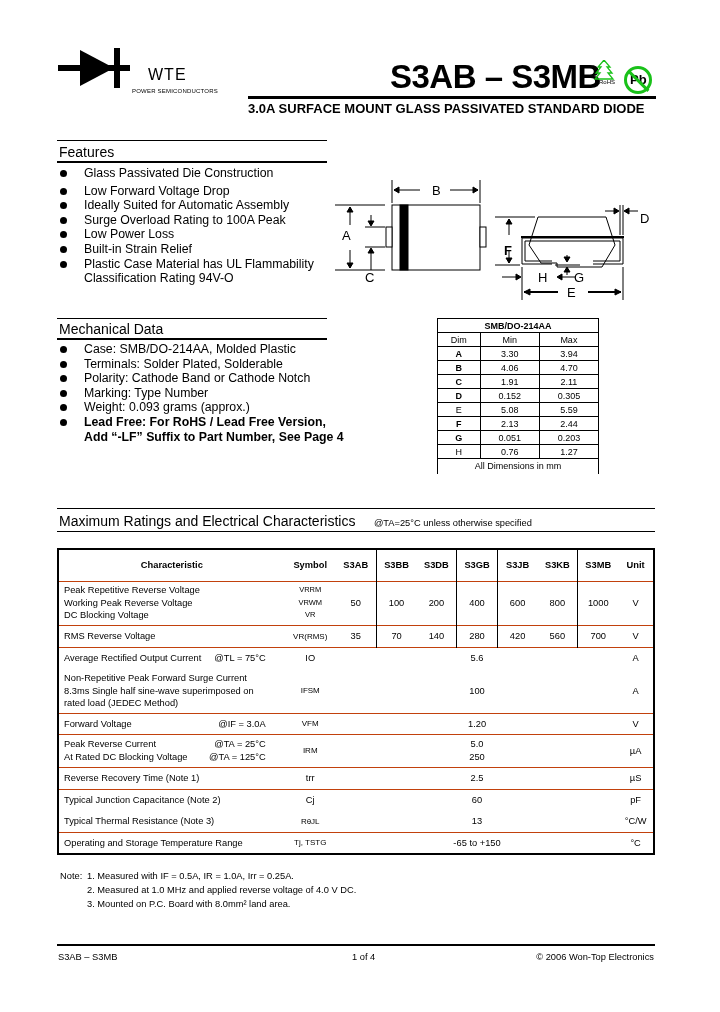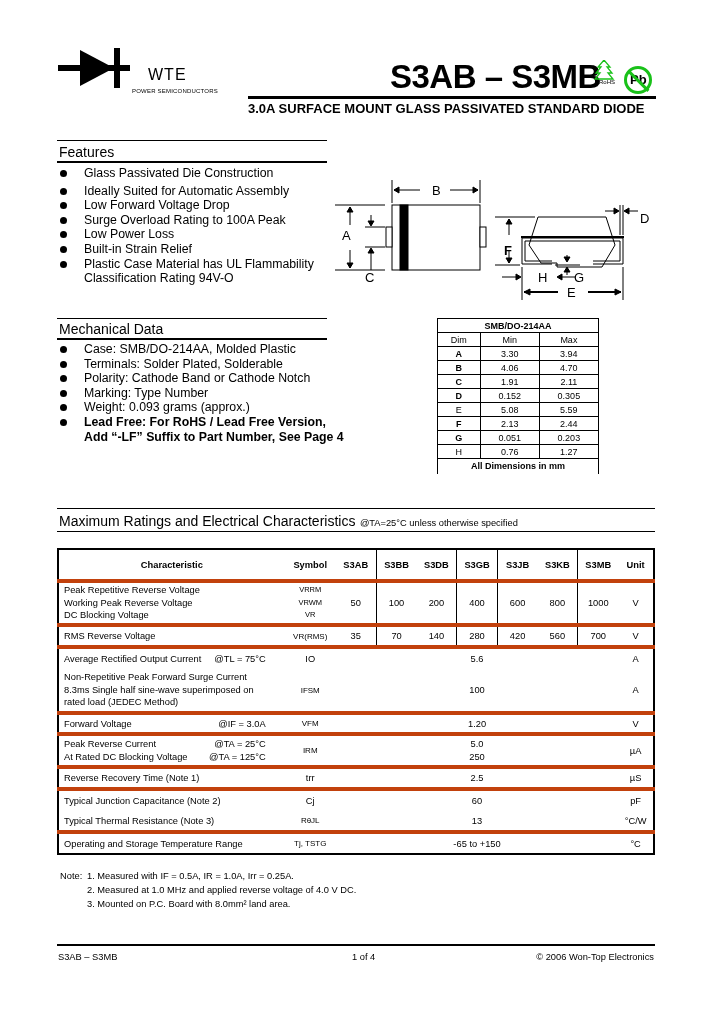--- a/index.html
+++ b/index.html
@@ -29,27 +29,27 @@
   .bullets li { position: relative; padding-left: 26px; }
   .bullets li::before { content: ""; position: absolute; left: 2px; top: 4px; width: 7px; height: 7px; background: #000; border-radius: 50%; }
   .bullets li.bold { font-weight: bold; }
 
   
   .dimtbl { left: 437px; top: 318px; width: 162px; border-collapse: collapse; font-size: 9px; }
   .dimtbl td, .dimtbl th { border: 1px solid #000; text-align: center; height: 14px; padding: 0; }
   .dimtbl th { font-weight: bold; }
   .dimtbl td.dim { font-weight: bold; }
   .dimtbl td.dim.plain { font-weight: normal; }
-  .dimtbl .foot { font-weight: bold; border-bottom: none; height: 15px; }
+  .dimtbl .foot { font-weight: normal; border-bottom: none; height: 15px; }
 
   
   .rt { left: 57px; top: 548px; width: 598px; border: 2px solid #000; border-collapse: collapse; font-size: 9.3px; }
   .rt td, .rt th { padding: 0 5px; vertical-align: middle; white-space: nowrap; }
   .rt th { font-weight: bold; height: 32px; font-size: 9.3px; }
-  .rt tr.sep td { border-top: 4px solid #c2410c; }
+  .rt tr.sep td { border-top: 1px solid #c2410c; }
   .rt .char { text-align: left; width: 230px; }
   .rt .sym { text-align: center; width: 52px; }
   .rt .v { text-align: center; width: 41px; }
   .rt .unit { text-align: center; width: 36px; }
   .rt .vl { border-left: 1px solid #000; }
   .rt .span { text-align: center; }
   .cond { float: right; padding-right: 14px; }
   .lines div { line-height: 12.5px; }
 
   .notes { left: 60px; top: 869px; font-size: 9.3px; line-height: 14px; }
@@ -87,22 +87,22 @@
 </div>
 
 <div class="abs title-rule"></div>
 <div class="abs subtitle">3.0A SURFACE MOUNT GLASS PASSIVATED STANDARD DIODE</div>
 
 <div class="abs sec-rule-top" style="left:57px;top:140px;width:270px;"></div>
 <div class="abs sec-title" style="left:59px;top:144px;">Features</div>
 <div class="abs sec-rule-bot" style="left:57px;top:161px;width:270px;"></div>
 <ul class="abs bullets" style="left:58px;top:166px;width:280px;">
   <li style="margin-bottom:3px">Glass Passivated Die Construction</li>
+  <li>Low Forward Voltage Drop</li>
   <li>Ideally Suited for Automatic Assembly</li>
-  <li>Low Forward Voltage Drop</li>
   <li>Surge Overload Rating to 100A Peak</li>
   <li>Low Power Loss</li>
   <li>Built-in Strain Relief</li>
   <li>Plastic Case Material has UL Flammability</li>
   <li class="nob" style="list-style:none">Classification Rating 94V-O</li>
 </ul>
 
 <svg class="abs" style="left:330px;top:175px" width="335" height="130">
   <g stroke="#000" fill="none" stroke-width="1">
 
@@ -249,21 +249,21 @@
       </tr>
   <tr>
         <td colspan="3" class="foot">All Dimensions in mm</td>
       </tr>
 </tbody>
   </table>
 
 <div class="abs sec-rule-top" style="left:57px;top:508px;width:598px;"></div>
 <div class="abs" style="left:59px;top:512px;white-space:nowrap;">
   <span class="sec-title">Maximum Ratings and Electrical Characteristics</span>
-  <span style="font-size:9.3px;margin-left:0;text-align:right;">@TA=25°C unless otherwise specified</span>
+  <span style="font-size:9.3px;margin-left:14px;text-align:right;">@TA=25°C unless otherwise specified</span>
 </div>
 <div class="abs" style="left:57px;top:531px;width:598px;height:1px;background:#000;"></div>
 
 <table class="abs rt">
   <tbody>
       <tr>
     <th class="char" style="text-align:center">Characteristic</th>
     <th class="sym">Symbol</th>
     <th class="v">S3AB</th>
     <th class="v vl">S3BB</th>

